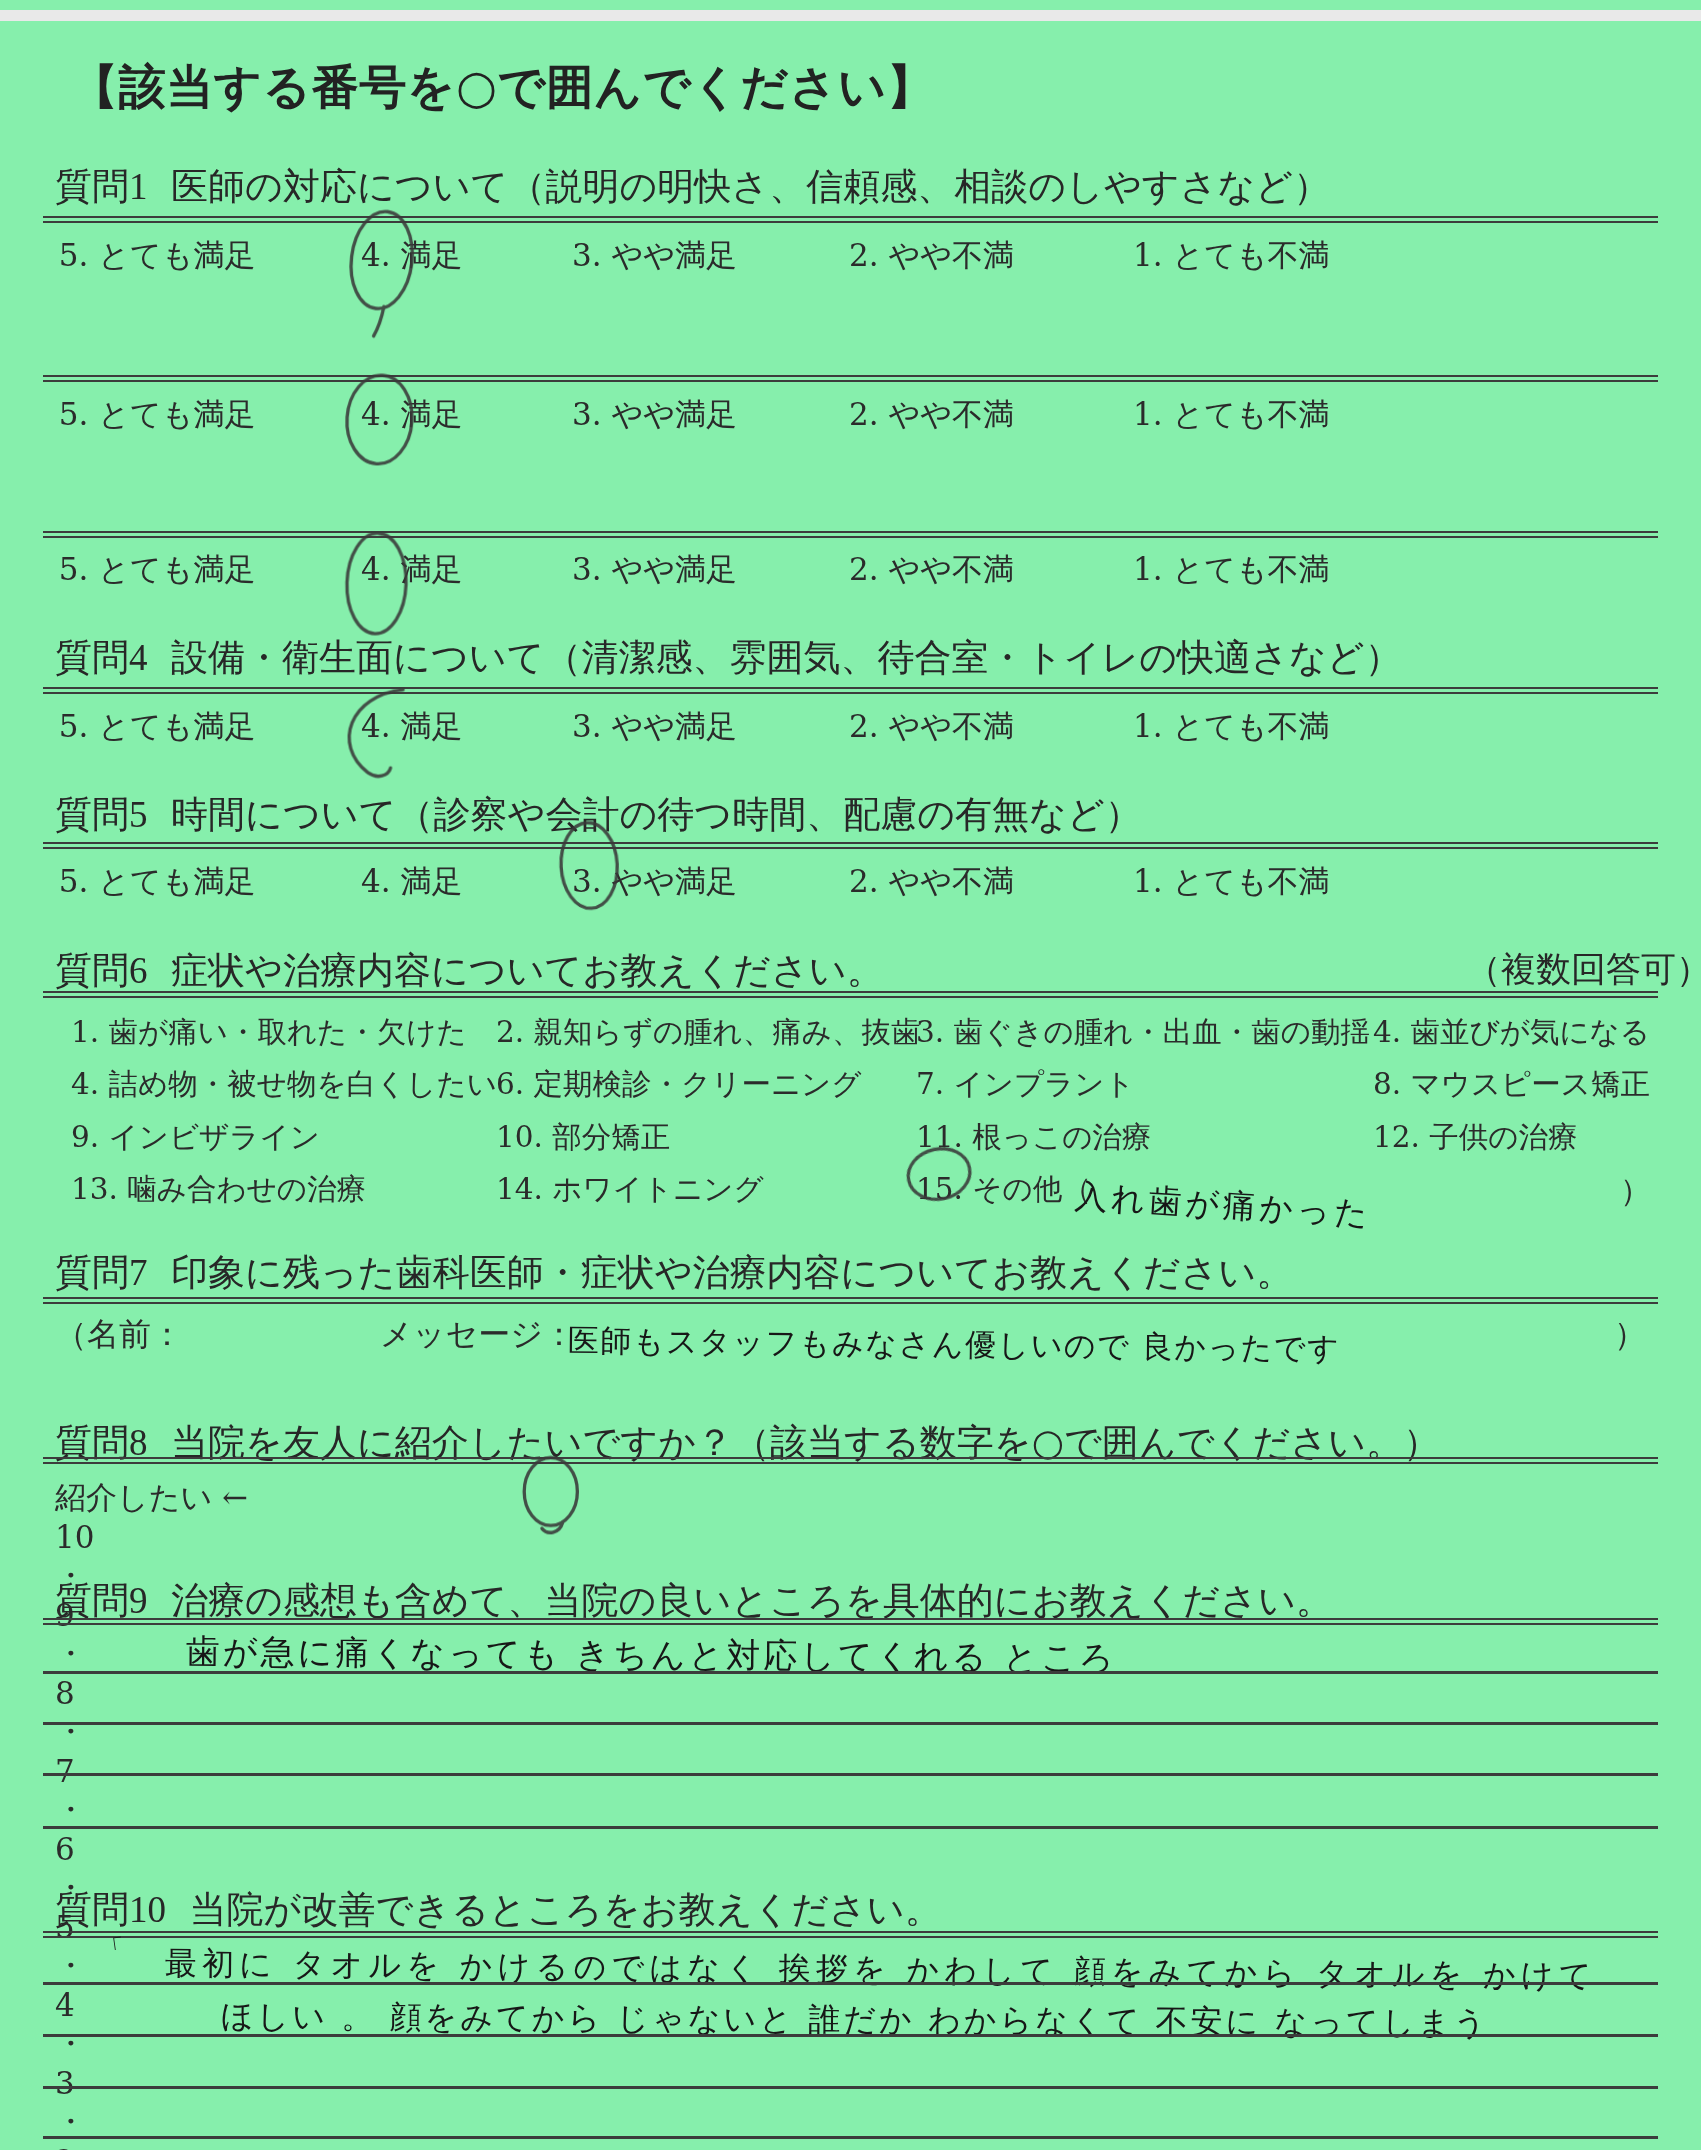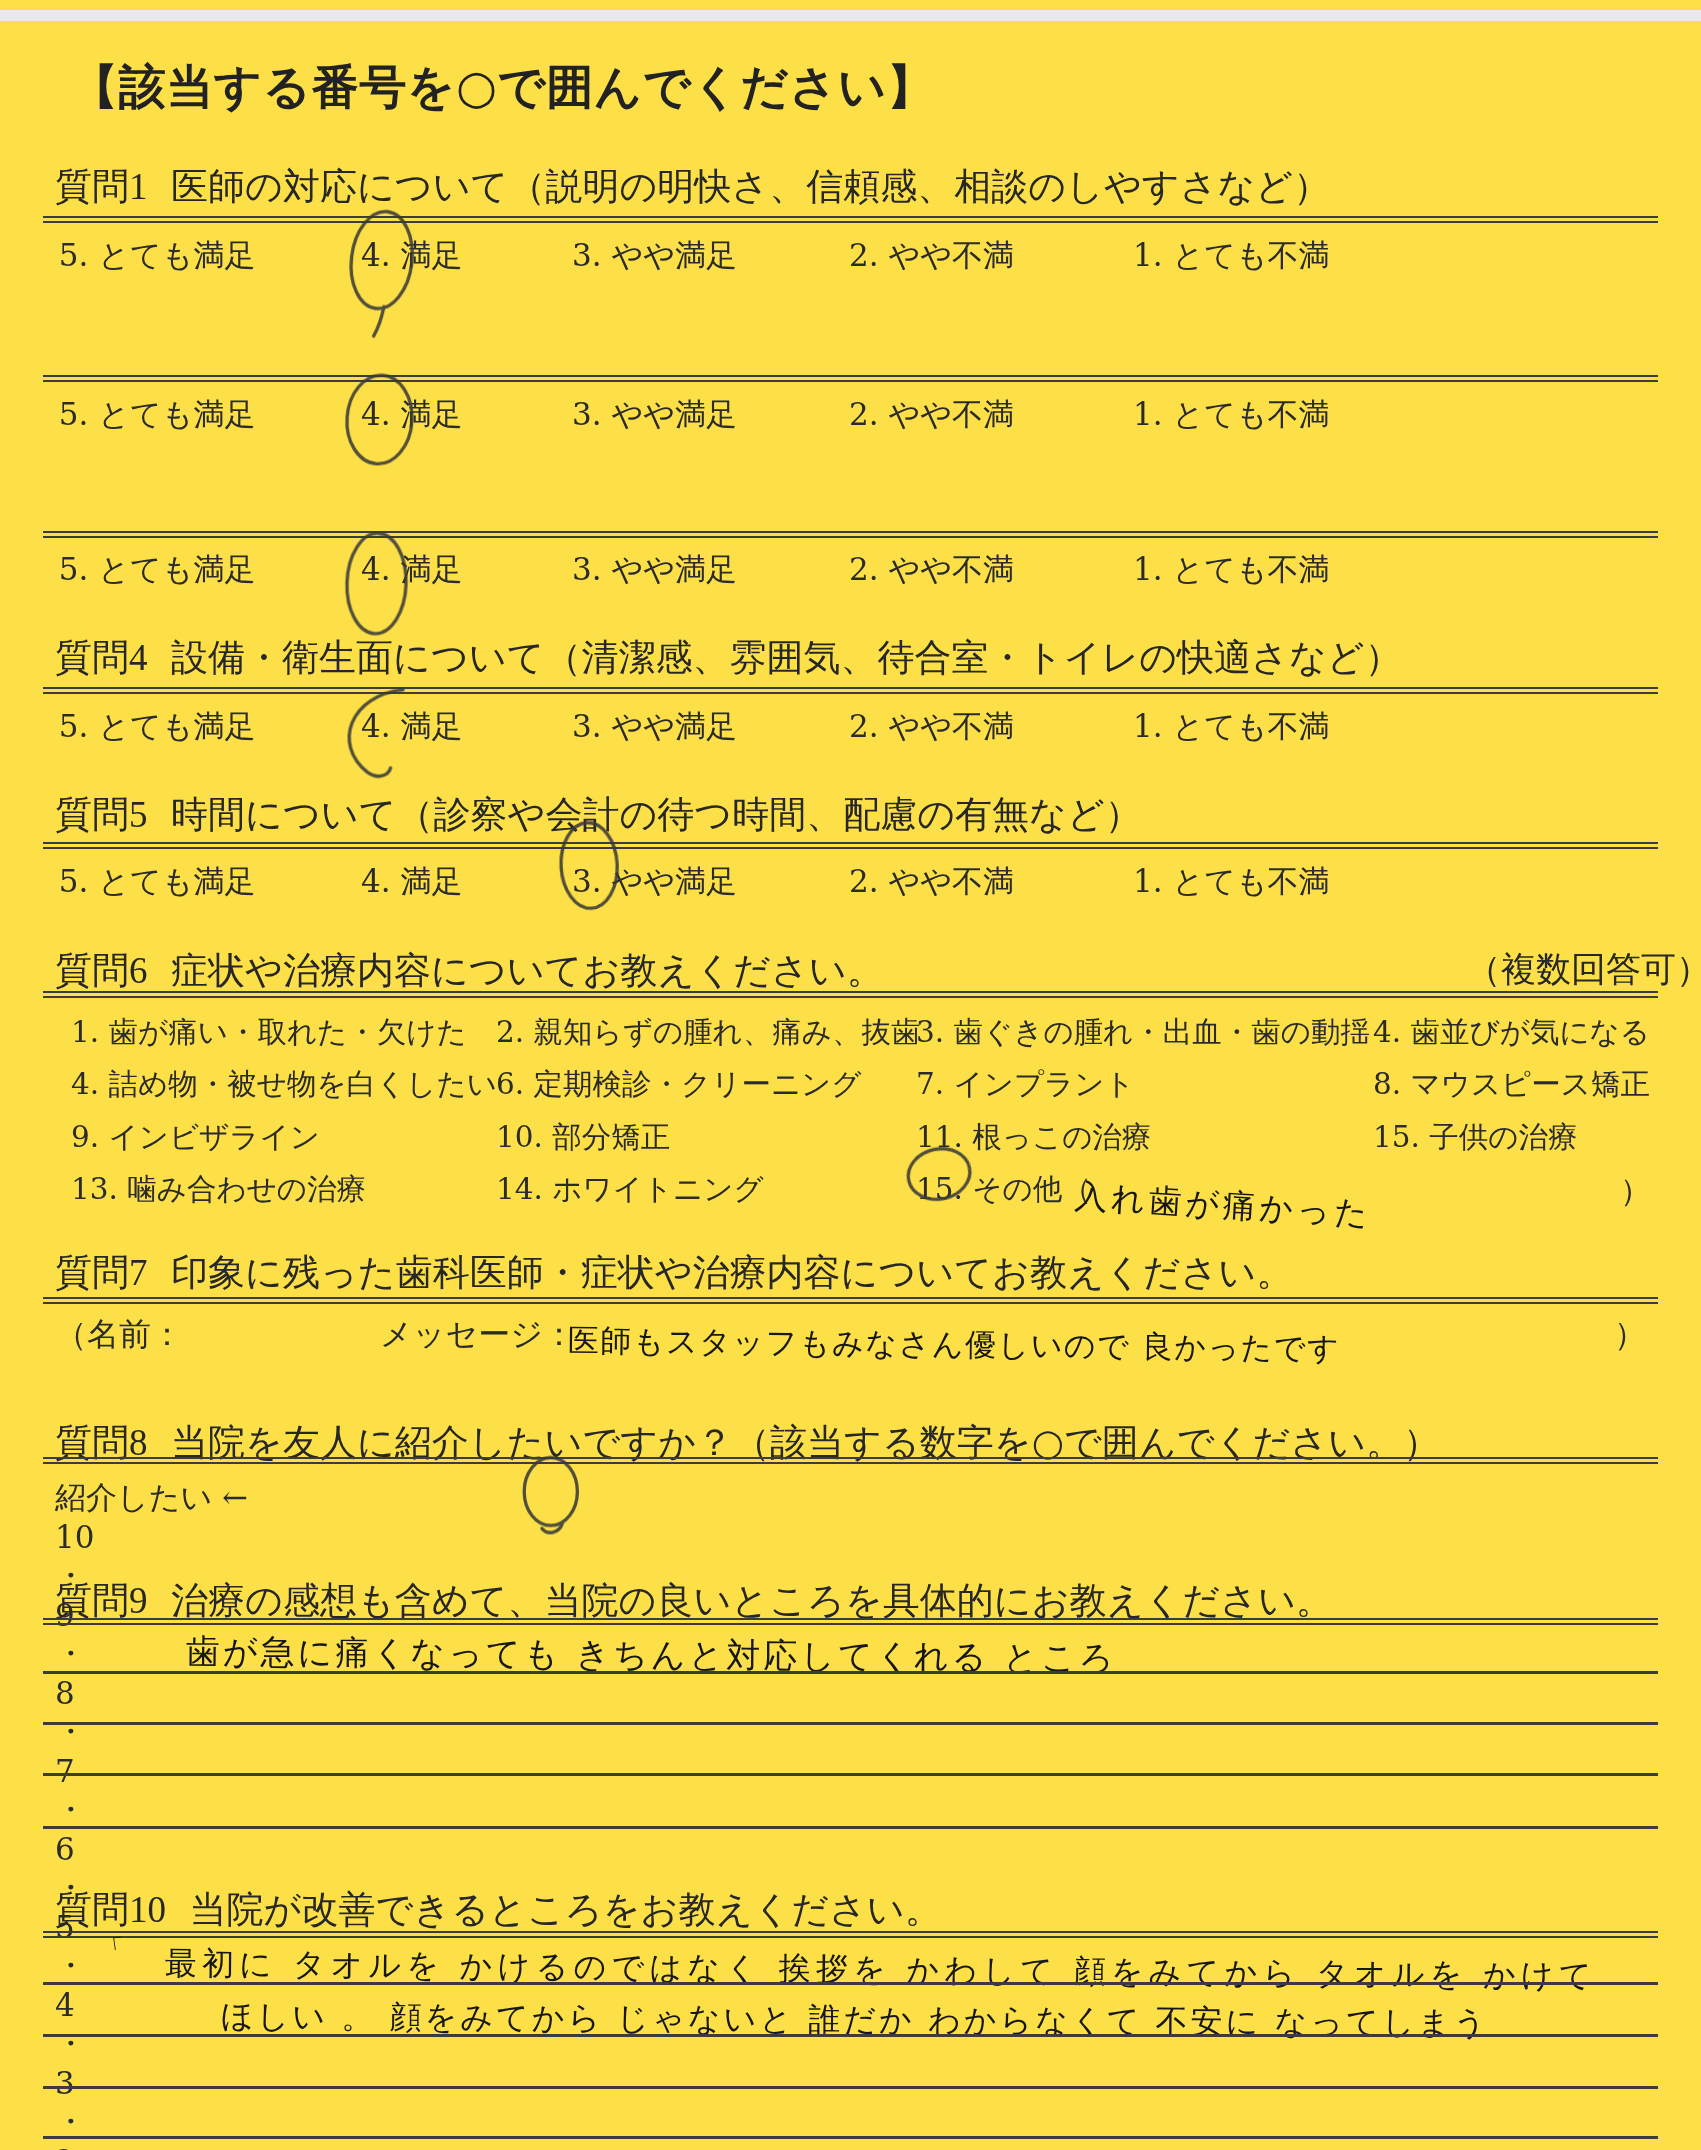--- a/index.html
+++ b/index.html
@@ -1,18 +1,18 @@
 <!DOCTYPE html>
 <html style="font-size:11.8px"><head>
 <meta charset="utf-8">
 <style>
   html,body { margin:0; padding:0; background:#9a9a9a; }
   .page {
     position:relative; width:1701px; height:2151px; margin:0 auto;
-    background:#fde047; overflow:hidden;
+    background:#86efac; overflow:hidden;
     font-family:"DejaVu Serif","Liberation Serif",serif;
     color:#2b2b2b;
   }
   .top-strip { position:absolute; top:10.3px; left:0; width:1701px; height:11px; background:#e9e9e9; }
   .title {
     position:absolute; top:56px; left:71px; font-size:47px; font-weight:bold;
     letter-spacing:0.7px; white-space:nowrap; color:#222;
   }
   .qhead { position:absolute; left:55px; font-size:37px; white-space:nowrap; color:#272727; }
   .qhead .qlabel { margin-right:23.6px;font-family:Liberation Serif, serif; }
@@ -119,21 +119,21 @@
   <div class="q6row" style="top:1065px">
     <span class="c1">4. 詰め物・被せ物を白くしたい</span>
     <span class="c2">6. 定期検診・クリーニング</span>
     <span class="c3">7. インプラント</span>
     <span class="c4">8. マウスピース矯正</span>
   </div>
   <div class="q6row" style="top:1118px">
     <span class="c1">9. インビザライン</span>
     <span class="c2">10. 部分矯正</span>
     <span class="c3">11. 根っこの治療</span>
-    <span class="c4">15. 子供の治療</span>
+    <span class="c4">12. 子供の治療</span>
   </div>
   <div class="q6row" style="top:1170px">
     <span class="c1">13. 噛み合わせの治療</span>
     <span class="c2">14. ホワイトニング</span>
     <span class="c3">15. その他（</span>
     <span class="paren" style="left:1549px">）</span>
   </div>
   <div class="hand" style="top:1174px; left:1076px; font-size:33px; letter-spacing:3.7px; transform:rotate(3.5deg); transform-origin:left top;">入れ歯が痛かった</div>
 
   <div class="qhead" style="top:1248px">

